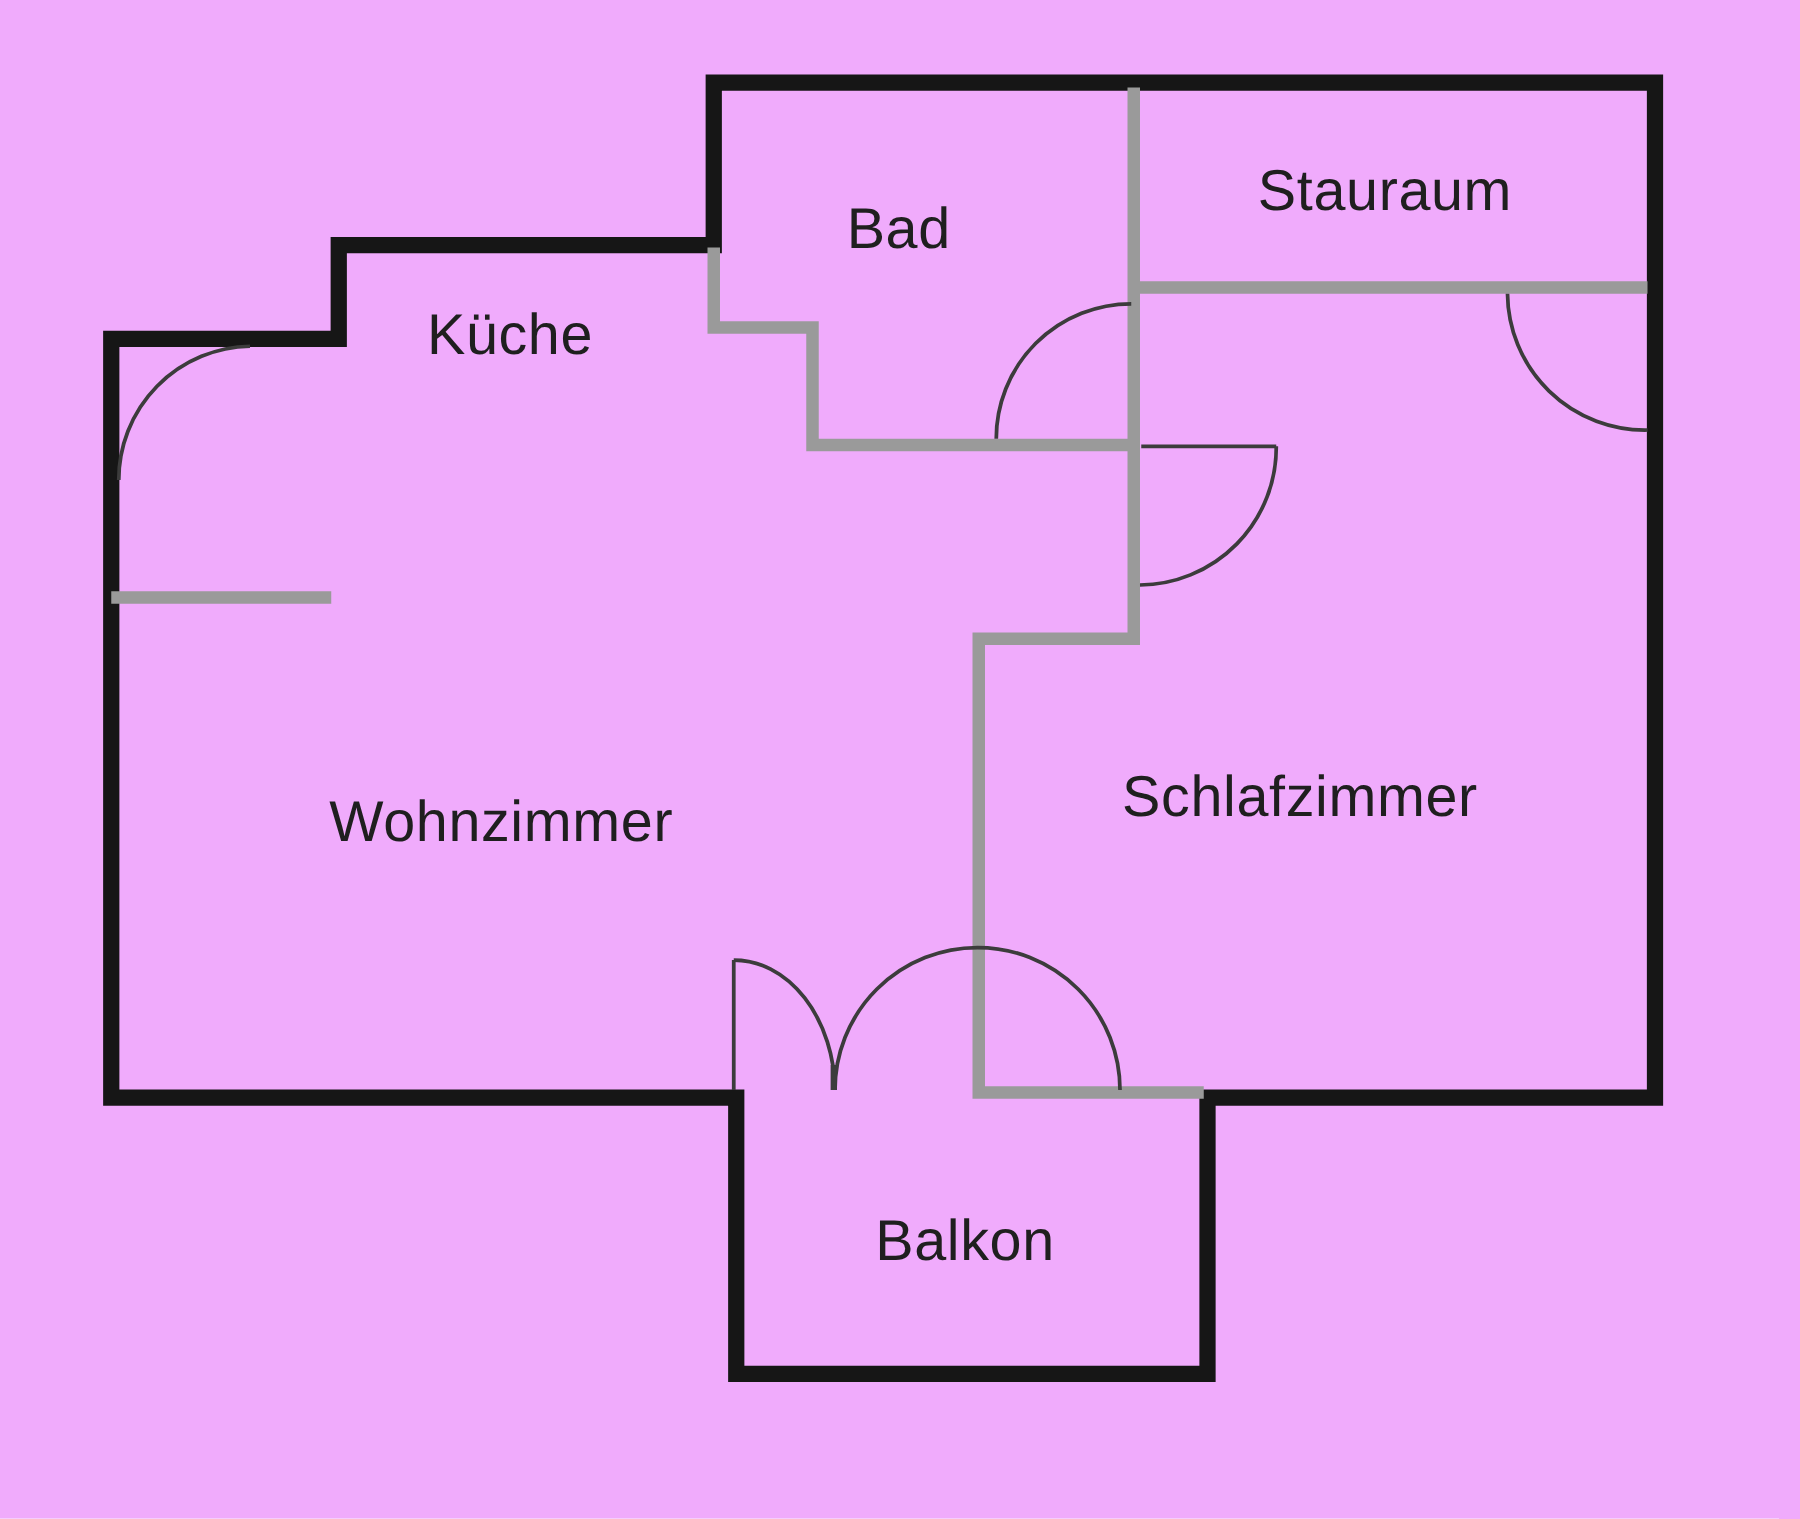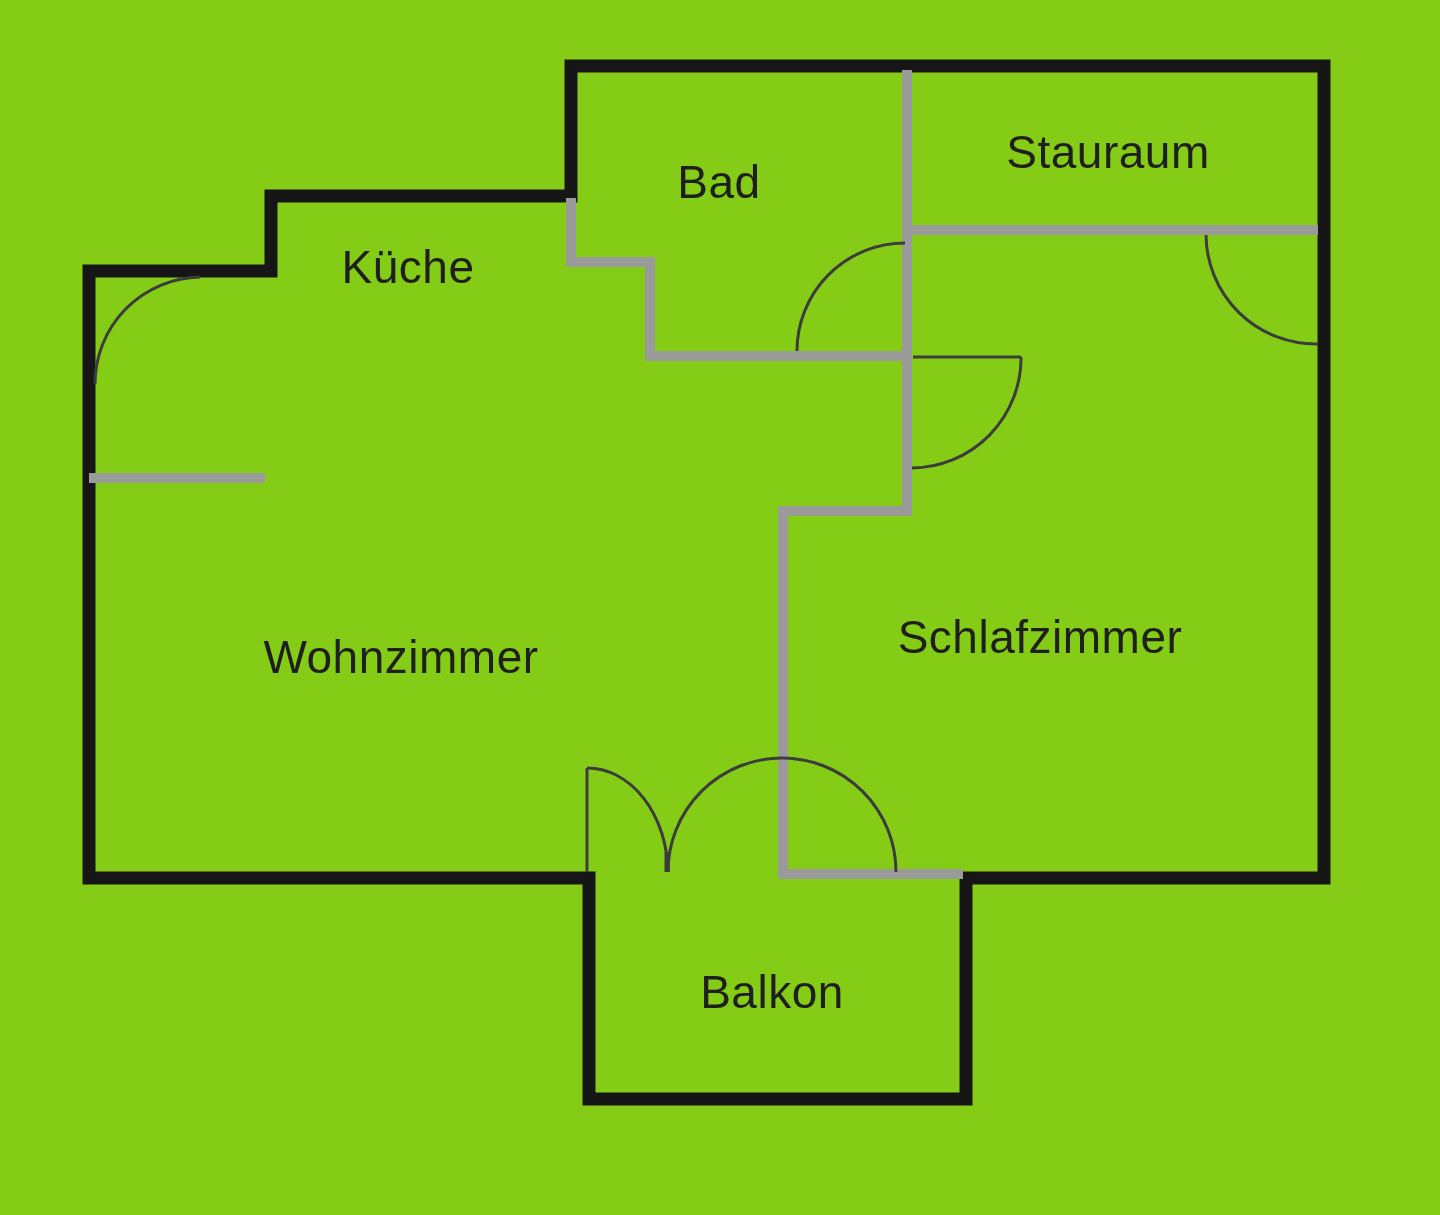--- a/index.html
+++ b/index.html
@@ -4,21 +4,21 @@
 <style>
   html, body {
     margin: 0;
     padding: 0;
     background: #ffffff;
   }
   .canvas {
     position: relative;
     width: 1440px;
     height: 1215px;
-    background: #84cc16;
+    background: #f0abfc;
     overflow: hidden;
     font-family: "Liberation Sans", sans-serif;
     text-align: center;
   }
   svg { display: block; }
   .room-label {
     font-family: "Liberation Sans", sans-serif;
     font-size: 46px;
     letter-spacing: 0.5px;
   }

